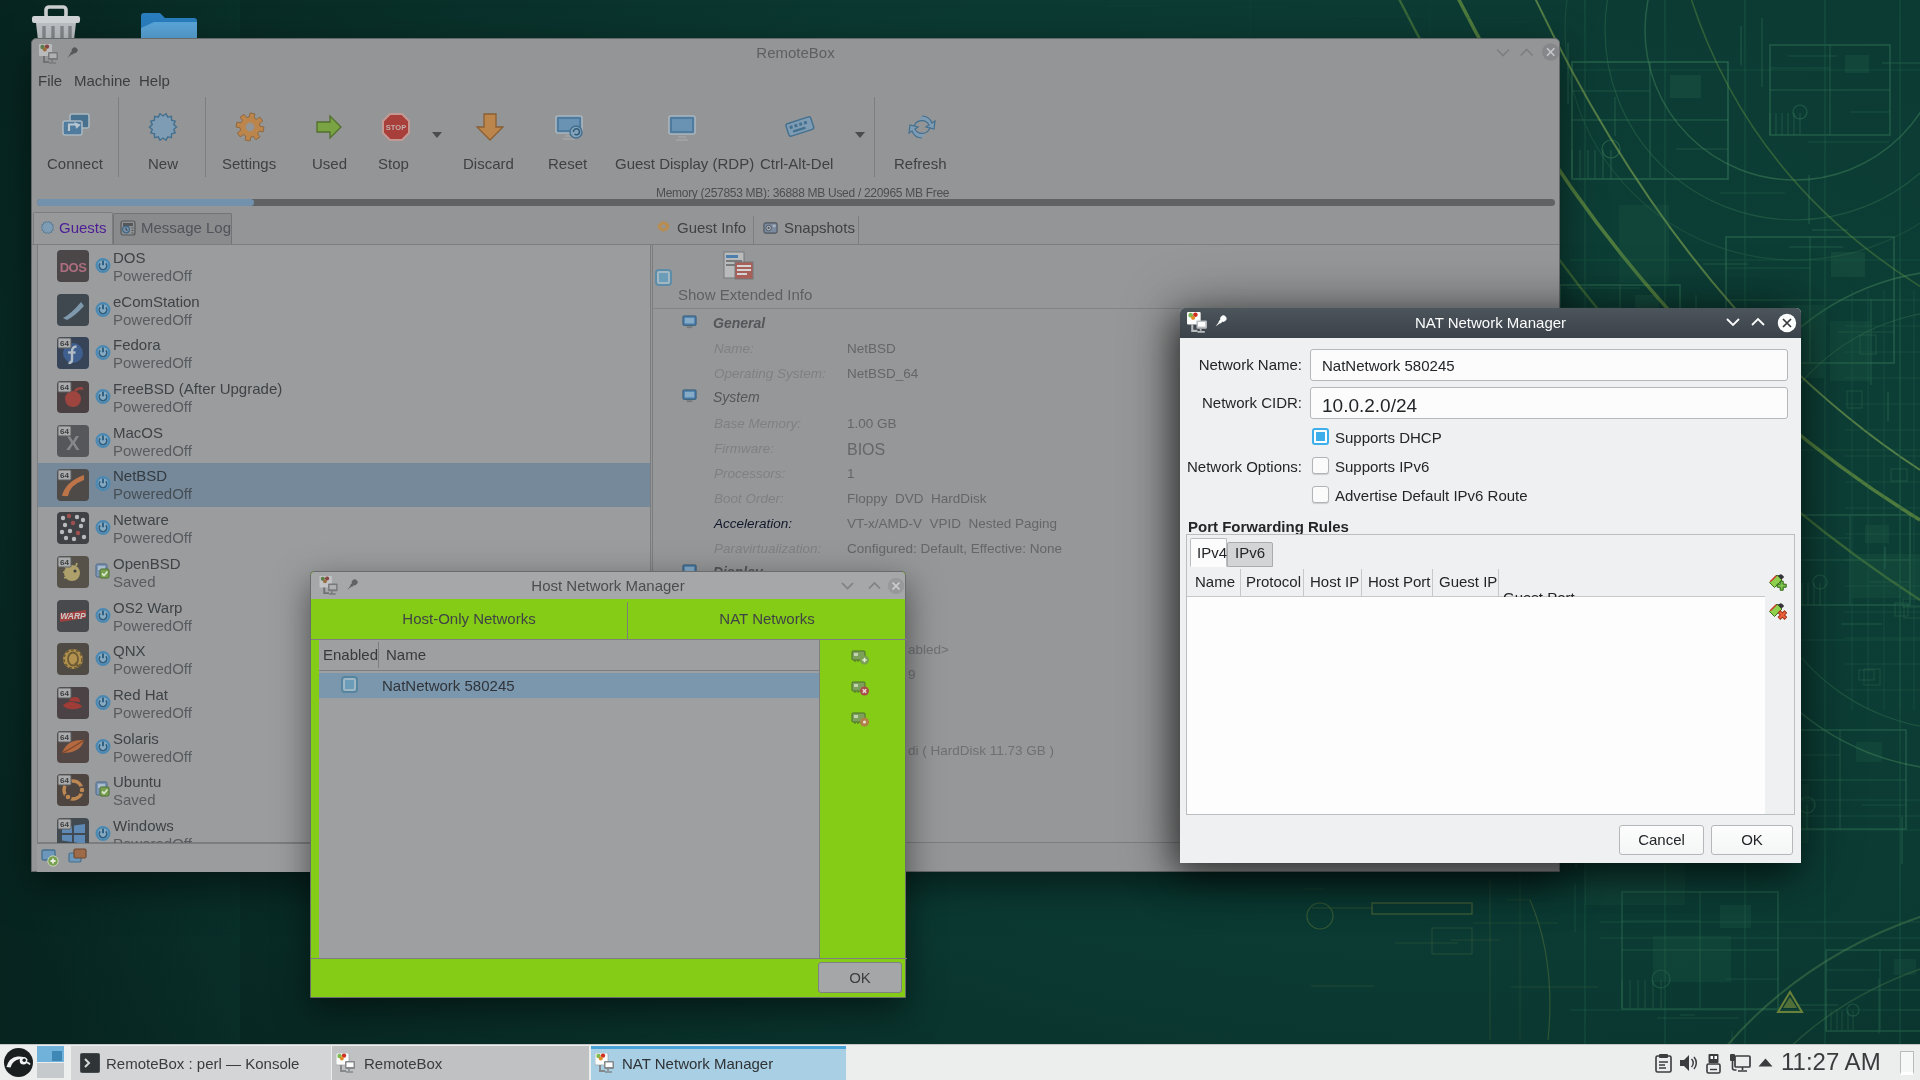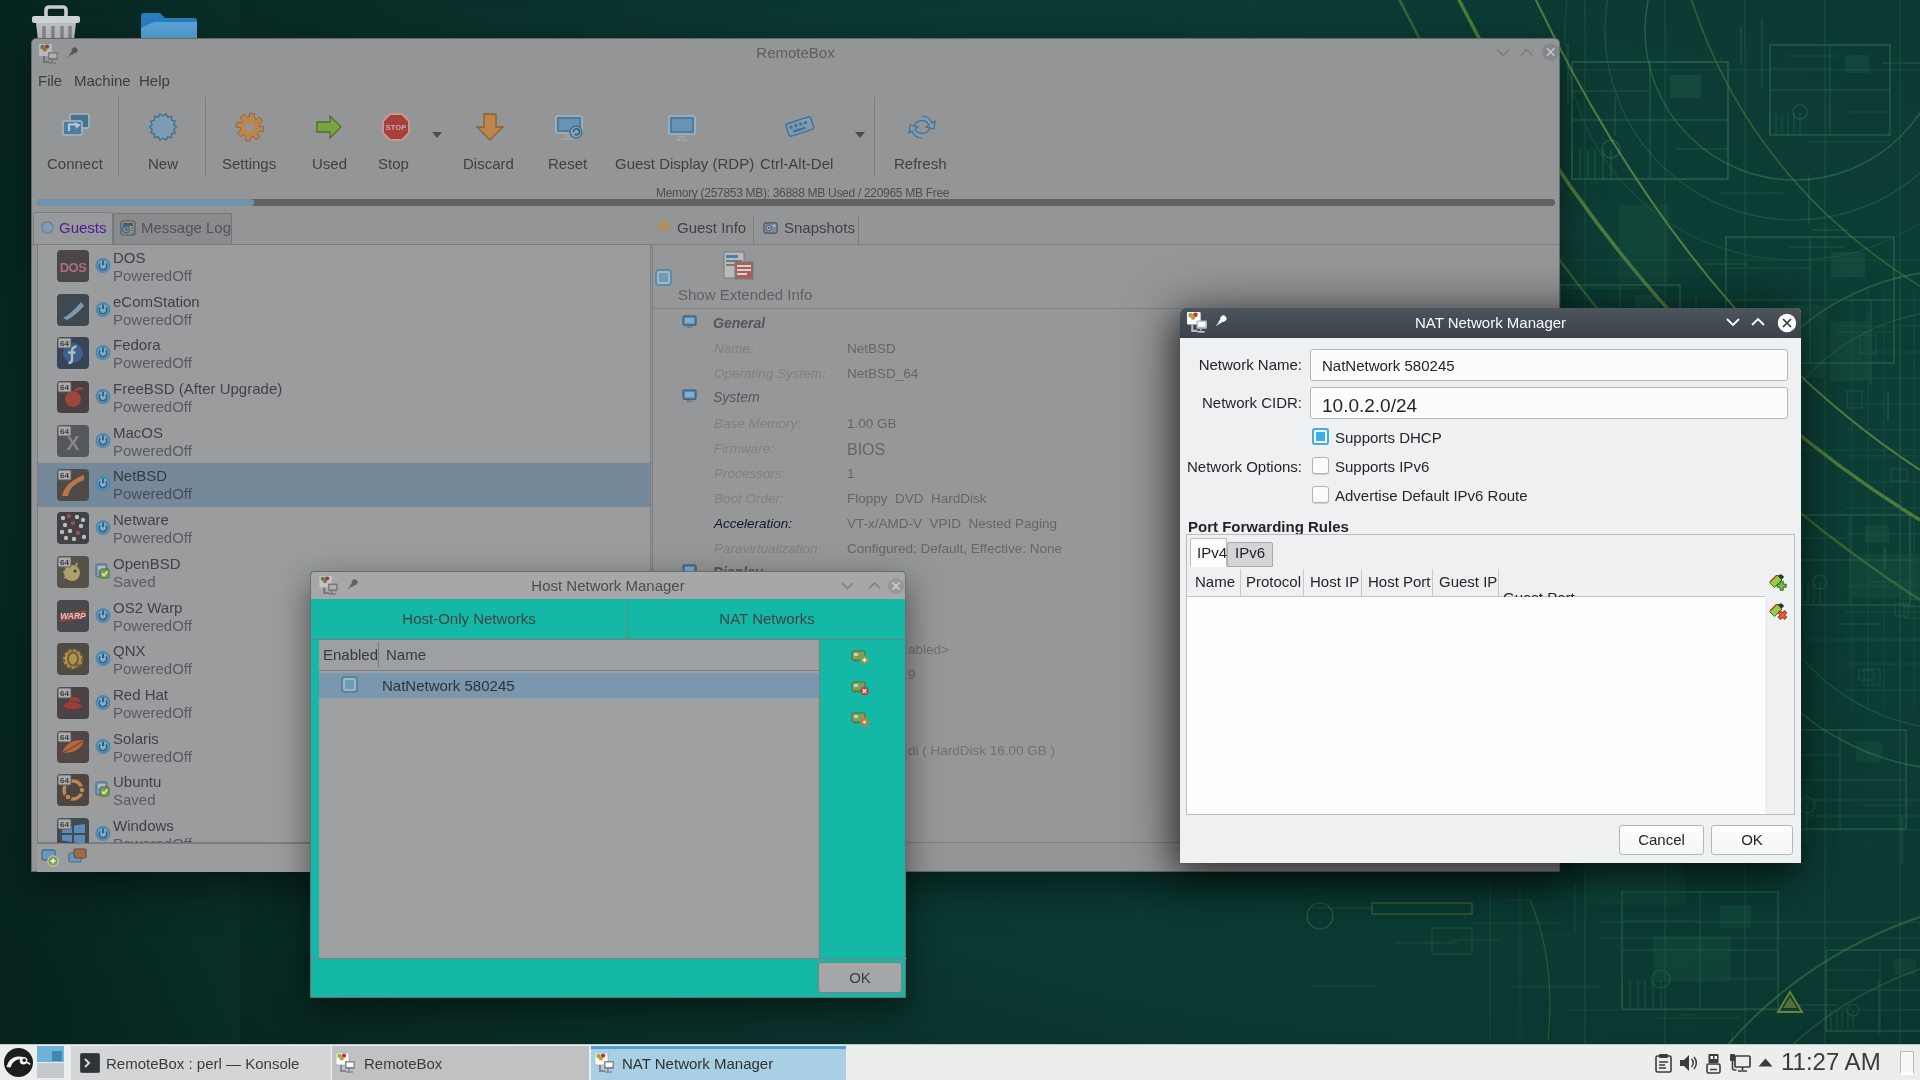--- a/index.html
+++ b/index.html
@@ -694,23 +694,23 @@
     <div class="tx" style="left:682px;top:502px;font-size:13.5px;font-style:italic;color:#7e8082">Paravirtualization:</div>
     <div class="tx" style="left:815px;top:502px;font-size:13.5px;color:#646668">Configured: Default, Effective: None</div>
     <svg class="abs" style="left:650px;top:525px" width="15" height="15" viewBox="0 0 16 16">
       <rect x="1" y="1" width="14" height="10" rx="1" fill="#4e7eab" stroke="#2f5a78"></rect>
       <rect x="3" y="3" width="10" height="6" fill="#86abc6"></rect>
       <rect x="5" y="12" width="6" height="2" fill="#77797b"></rect>
     </svg>
     <div class="tx" style="left:681px;top:525px;font-size:14px;font-weight:bold;font-style:italic;color:#54565a">Display</div>
     <div class="tx" style="left:876px;top:603px;font-size:13.5px;color:#6e7072">abled&gt;</div>
     <div class="tx" style="left:876px;top:628px;font-size:13.5px;color:#6e7072">9</div>
-    <div class="tx" style="left:876px;top:704px;font-size:13.5px;color:#6e7072">di ( HardDisk 16.00 GB )</div>
+    <div class="tx" style="left:876px;top:704px;font-size:13.5px;color:#6e7072">di ( HardDisk 11.73 GB )</div>
   </div>
-<div class="win" style="left:310px;top:571px;width:596px;height:427px;background:#14b8a6;border:1px solid #6a6c6d;border-radius:4px 4px 0 0;box-shadow:0 12px 34px rgba(0,0,0,.5)">
+<div class="win" style="left:310px;top:571px;width:596px;height:427px;background:#84cc16;border:1px solid #6a6c6d;border-radius:4px 4px 0 0;box-shadow:0 12px 34px rgba(0,0,0,.5)">
 <div class="abs" style="left:0;top:0;width:100%;height:27px;background:#a6a7a9;border-radius:4px 4px 0 0"></div>
 <div class="tx" style="left:0;right:0;top:5px;text-align:center;font-size:15px;color:#4b4d4e">Host Network Manager</div>
 <svg class="abs" style="left:8px;top:4px" width="20" height="20" viewBox="0 0 20 21">
   <rect x="0" y="0" width="13" height="12" rx="1" fill="#c2c3c4"></rect>
   <circle cx="3.5" cy="3" r="2.2" fill="#5d7d4a"></circle>
       <circle cx="8" cy="2.6" r="2.2" fill="#8a4340"></circle>
       <circle cx="5.8" cy="5.6" r="2" fill="#9a6c3c"></circle>
   <path d="M5 12 L5 18 L10 18" stroke="#6f7173" stroke-width="2" fill="none"></path>
   <rect x="9" y="8" width="10" height="8" rx="1" fill="#77797b"></rect>
       <rect x="10.5" y="9.5" width="7" height="4.5" fill="#aeb0b1"></rect>

